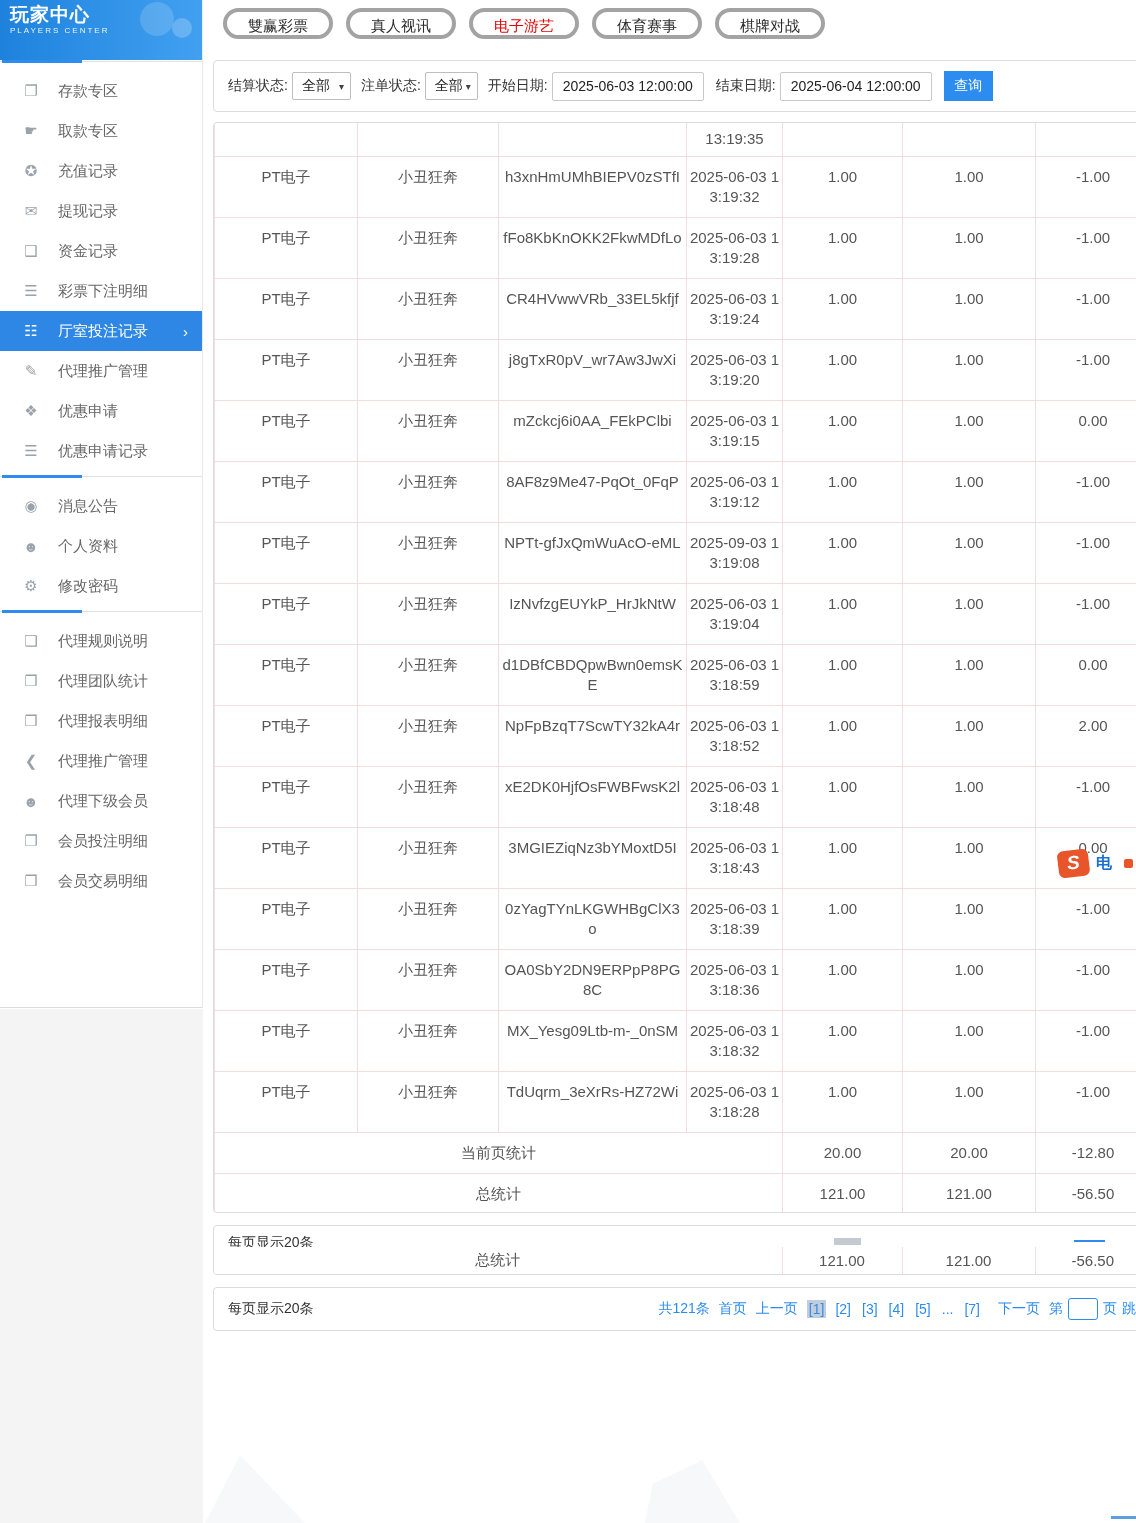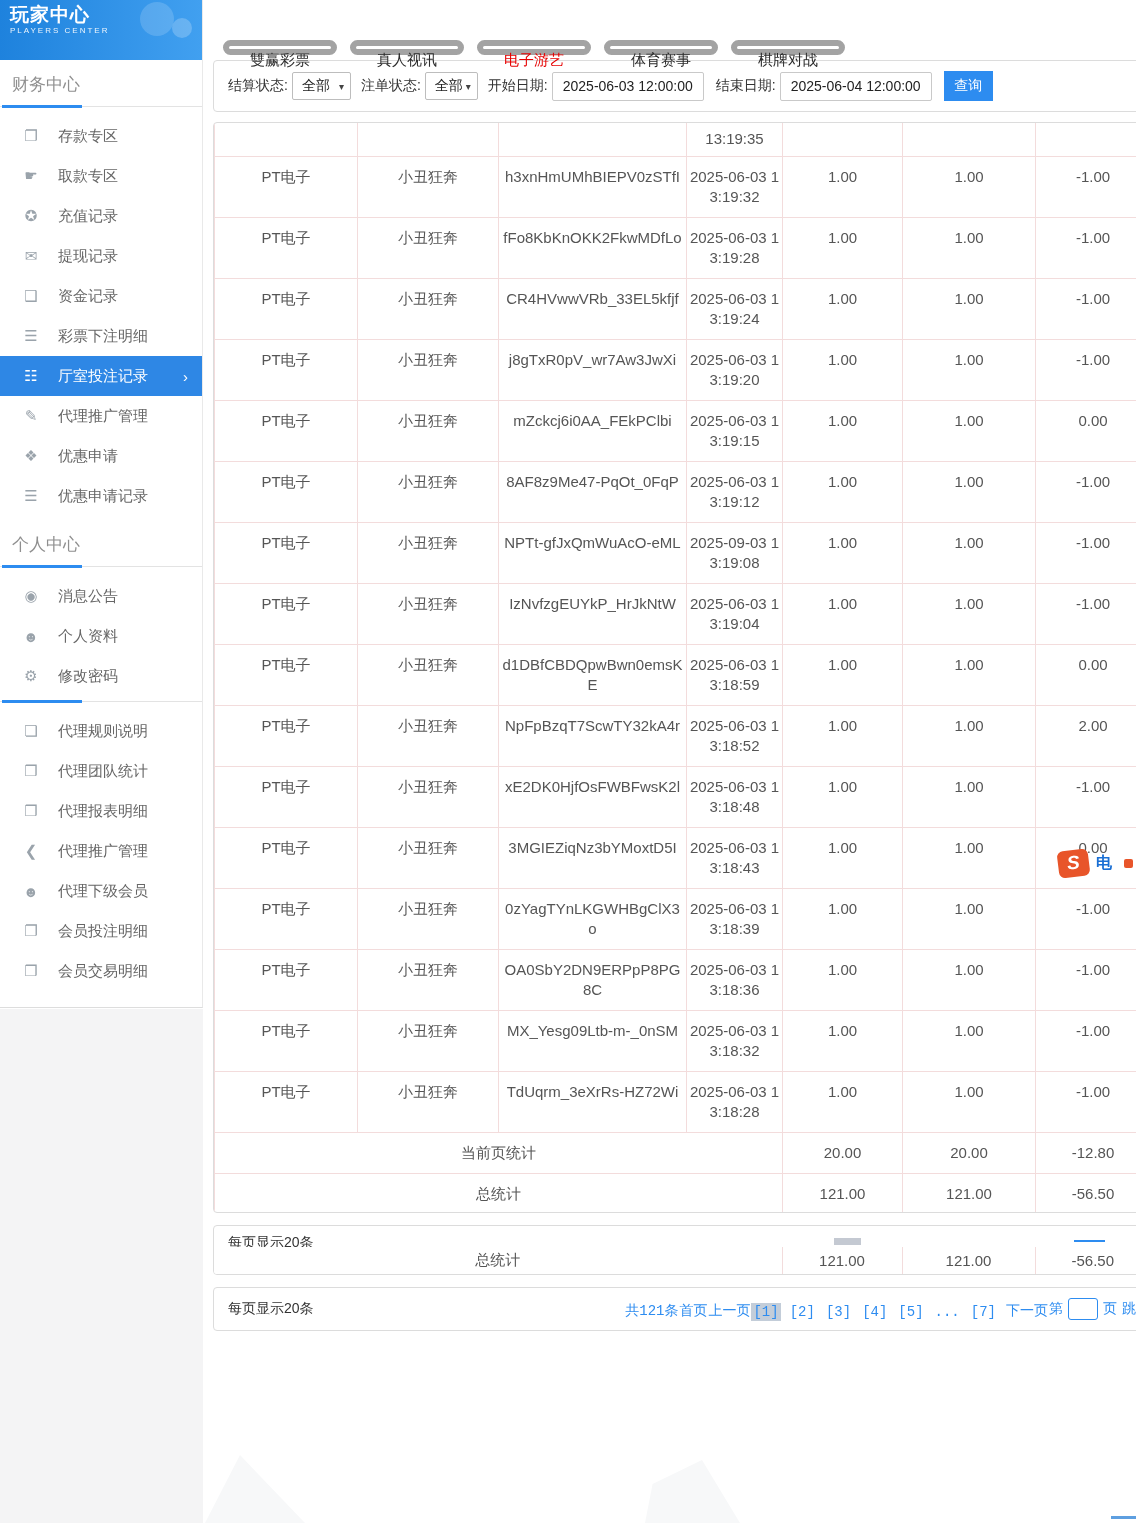--- a/index.html
+++ b/index.html
@@ -28,22 +28,22 @@
   .nav-item{height:40px;display:flex;align-items:center;padding-left:22px;font-size:15px;color:#666;
     position:relative;cursor:pointer;}
   .nav-item .ic{width:18px;margin-right:18px;color:#9aa3ab;font-size:15px;text-align:center;flex:none;}
   .nav-item.active{background:#2e87e5;color:#fff;}
   .nav-item.active .ic{color:#fff;}
   .nav-item .chev{position:absolute;right:14px;color:#fff;font-size:15px;}
 
   
   .main{position:absolute;left:213px;top:0;width:938px;}
   .tabs{display:flex;gap:13px;padding:8px 0 0 10px;height:46px;}
-  .tab{height:15px;border:6px solid #a3a3a3;border-radius:16px;padding:0 21px;line-height:27px;
-    font-size:15px;color:#2b2b2b;background:#fff;cursor:pointer;white-space:nowrap;margin-top:32px;}
+  .tab{height:31px;border:4px solid #a3a3a3;border-radius:16px;padding:0 21px;line-height:27px;
+    font-size:15px;color:#2b2b2b;background:#fff;cursor:pointer;white-space:nowrap;}
   .tab.active{color:#e60000;}
 
   .panel{border:1px solid #dcdcdc;border-radius:4px;background:#fff;}
 
   .filter-panel{margin-top:14px;height:52px;display:flex;align-items:center;padding:0 14px;font-size:14px;}
   .flabel{color:#333;margin-right:4px;white-space:nowrap;}
   .fselect{border:1px solid #bdbdbd;border-radius:2px;height:28px;display:inline-flex;align-items:center;
     padding:0 6px 0 9px;margin-right:10px;cursor:pointer;color:#222;}
   .fselect .caret{font-size:10px;color:#444;margin-left:9px;}
   .fselect.narrow .caret{margin-left:3px;}
@@ -63,21 +63,21 @@
   .ov-perpage{position:absolute;left:14px;top:8px;font-size:14px;color:#333;z-index:1;}
   .ov-art-gray{position:absolute;left:620px;top:12px;width:27px;height:7px;background:#c4c9d2;z-index:3;}
   .ov-art-blue{position:absolute;left:860px;top:14px;width:31px;height:2px;background:#2d8cf0;z-index:3;}
   .ov-row{position:absolute;left:0;top:21px;right:0;height:48px;background:#fff;z-index:2;}
   .ov-row table{border-collapse:collapse;width:936px;table-layout:fixed;font-size:15px;color:#555;}
   .ov-row td{text-align:center;padding:4px 2px;border-left:1px solid #f3dcdc;}
   .ov-row td:first-child{border-left:none;}
 
   .pagination{margin-top:12px;height:44px;display:flex;align-items:center;padding:0 14px;font-size:14px;}
   .pp{color:#333;}
-  .pright{margin-left:auto;display:flex;align-items:flex-end;gap:1px;white-space:nowrap;font-family:Liberation Mono, monospace;}
+  .pright{margin-left:auto;display:flex;align-items:center;gap:9px;white-space:nowrap;}
   .ptotal{color:#2d8cf0;}
   .plink{color:#2d8cf0;text-decoration:none;cursor:pointer;}
   .pg{color:#2d8cf0;cursor:pointer;padding:1px 2px;}
   .pg.current{background:#c3cdd9;}
   .pjump{display:inline-flex;align-items:center;gap:5px;}
   .jump-input{display:inline-block;width:30px;height:22px;border:1px solid #2d8cf0;border-radius:3px;
     background:#fff;cursor:text;}
 
   
   .float-widget{position:absolute;left:1058px;top:850px;z-index:9;display:flex;align-items:center;}
@@ -98,21 +98,20 @@
 <div class="left-bg"></div>
 
 <aside class="sidebar">
   <div class="logo">
     <div class="logo-title">玩家中心</div>
     <div class="logo-sub">PLAYERS CENTER</div>
     <div class="logo-circle c1"></div>
     <div class="logo-circle c2"></div>
   </div>
   <nav id="sidebar-nav">
-      <div class="sec-title">财务中心</div>
       <div class="sec-line">
         <span class="gray"></span>
         <span class="blue"></span>
       </div>
       <ul class="nav-list">
         <li class="nav-item">
           <span class="ic">❐</span>
           <span>存款专区</span>
         </li>
         <li class="nav-item">
@@ -146,21 +145,20 @@
         </li>
         <li class="nav-item">
           <span class="ic">❖</span>
           <span>优惠申请</span>
         </li>
         <li class="nav-item">
           <span class="ic">☰</span>
           <span>优惠申请记录</span>
         </li>
       </ul>
-      <div class="sec-title">个人中心</div>
       <div class="sec-line">
         <span class="gray"></span>
         <span class="blue"></span>
       </div>
       <ul class="nav-list">
         <li class="nav-item">
           <span class="ic">◉</span>
           <span>消息公告</span>
         </li>
         <li class="nav-item">

